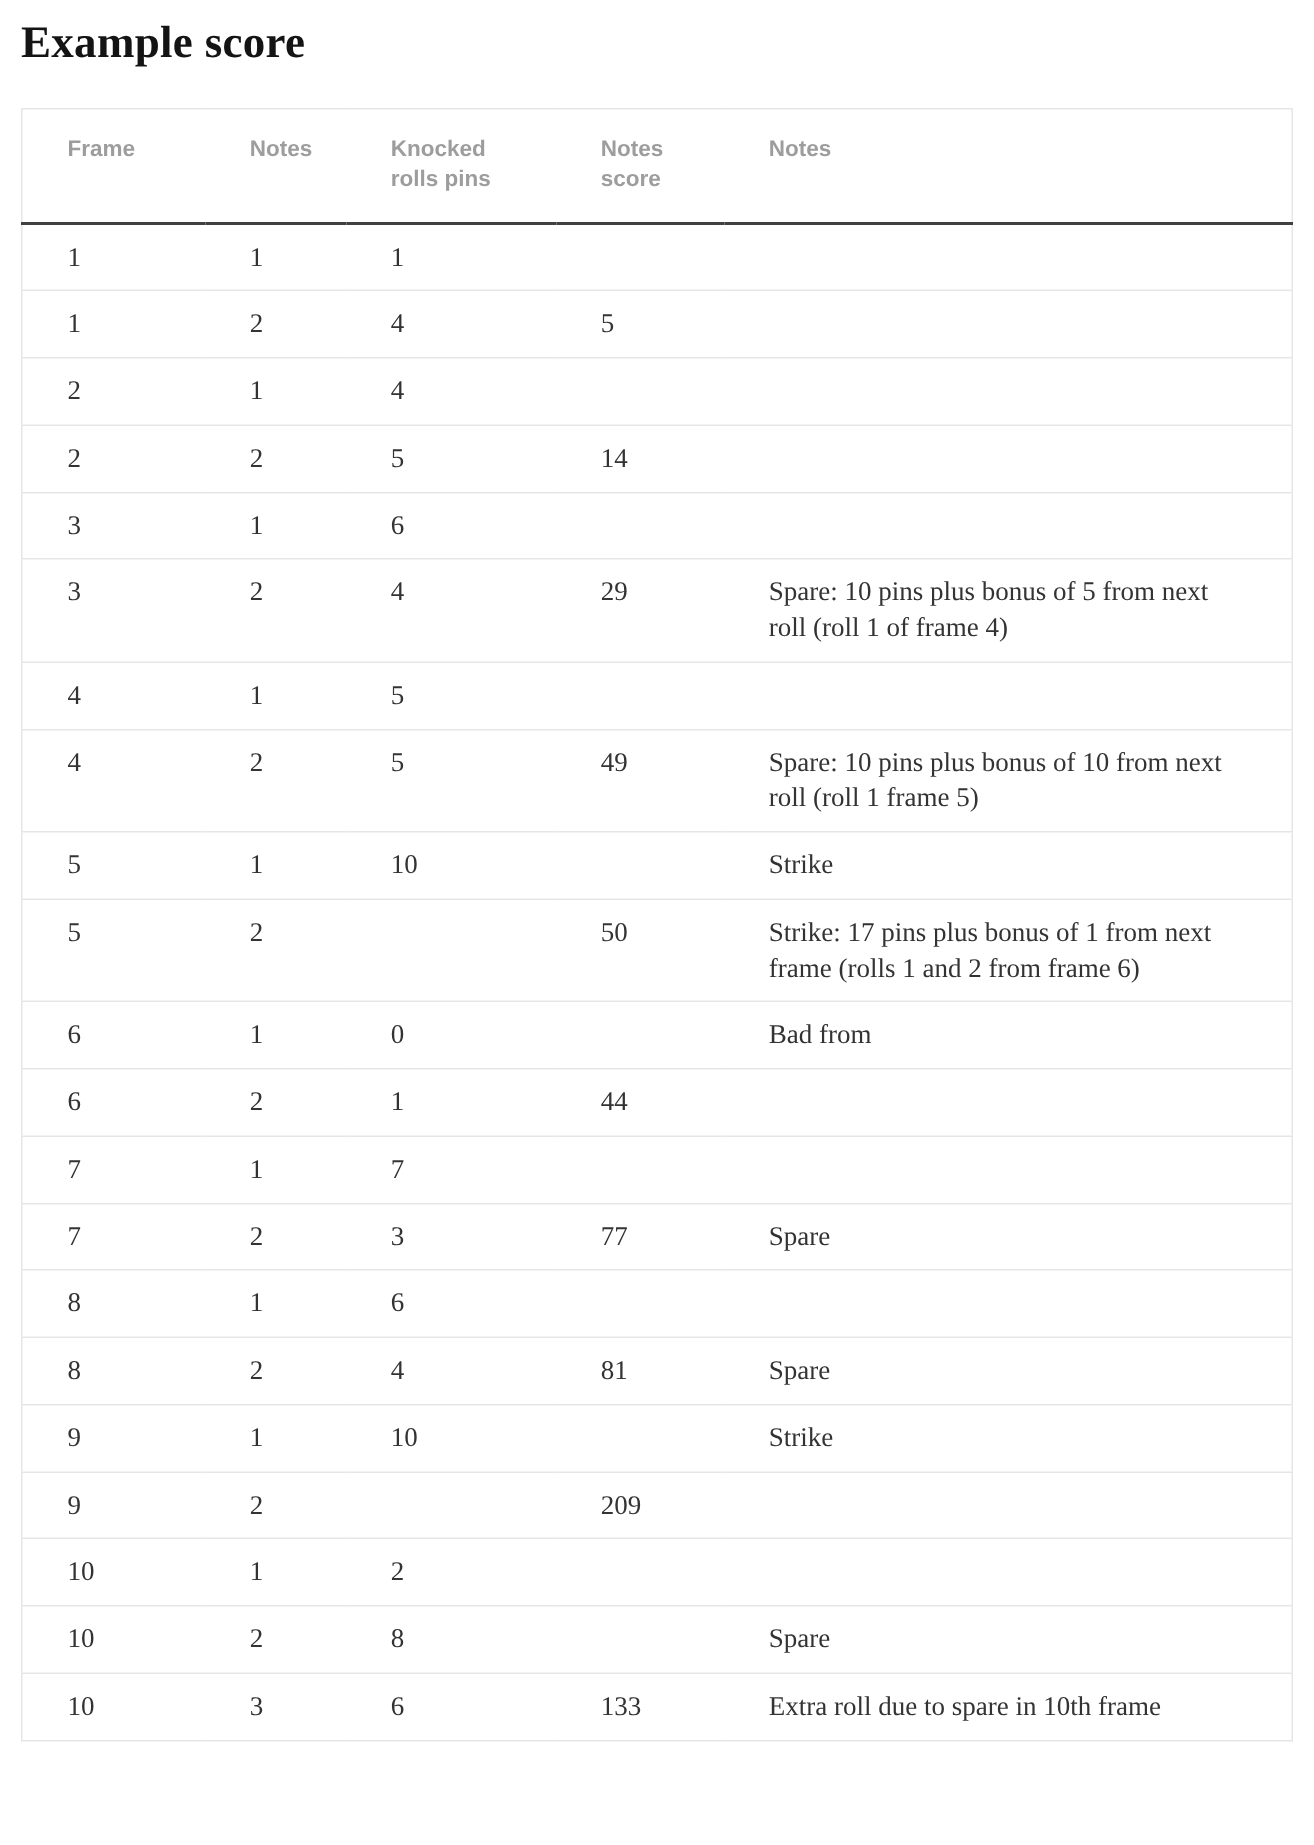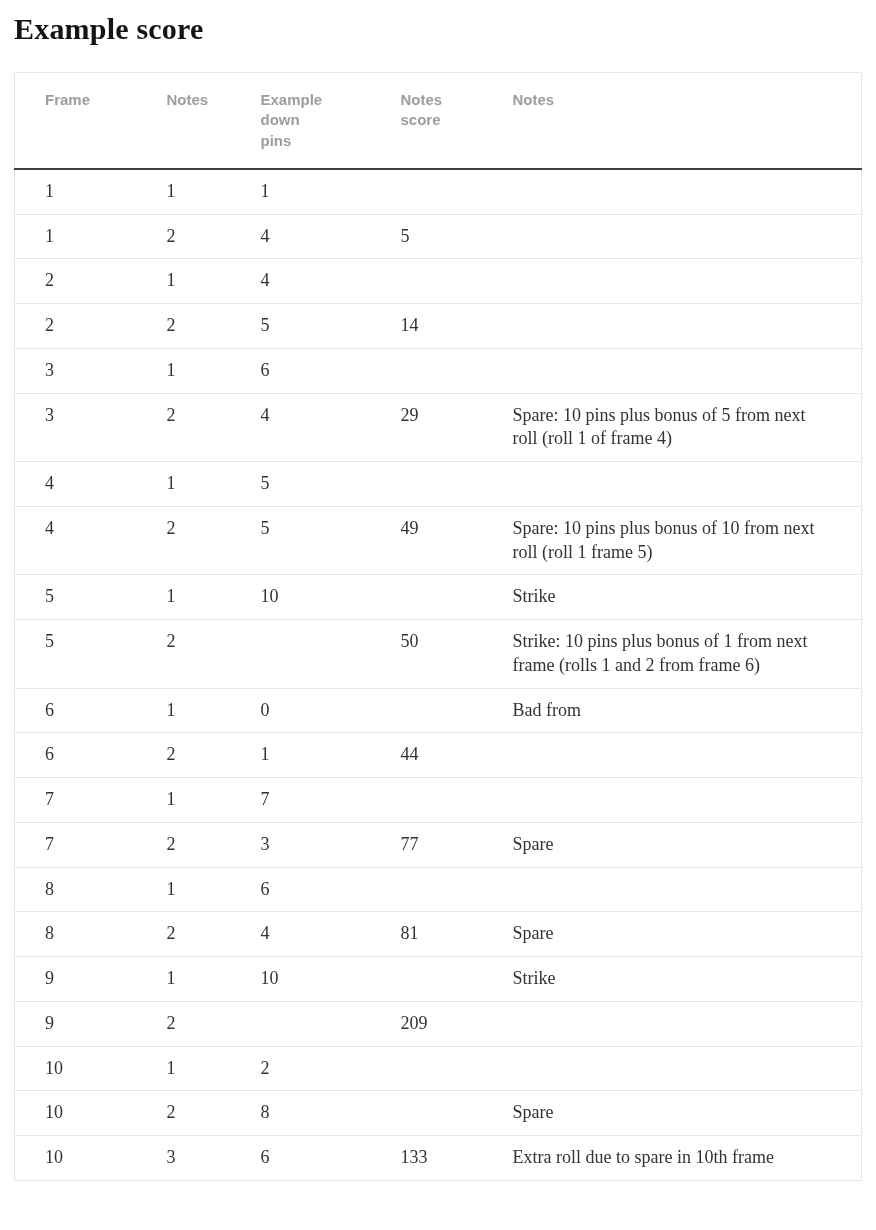--- a/index.html
+++ b/index.html
@@ -64,21 +64,21 @@
     <col class="col-frame">
     <col class="col-roll">
     <col class="col-pins">
     <col class="col-total">
     <col class="col-notes">
   </colgroup>
   <thead>
     <tr>
       <th>Frame</th>
       <th>Notes</th>
-      <th>Example down pins</th>
+      <th>Knocked rolls pins</th>
       <th>Notes score</th>
       <th>Notes</th>
     </tr>
   </thead>
   <tbody id="table-body">
       <tr>
     <td class="cell-frame">1</td>
     <td class="cell-roll">1</td>
     <td class="cell-pins">1</td>
     <td class="cell-total"></td>
@@ -138,21 +138,21 @@
     <td class="cell-roll">1</td>
     <td class="cell-pins">10</td>
     <td class="cell-total"></td>
     <td class="cell-notes">Strike</td>
   </tr>
       <tr>
     <td class="cell-frame">5</td>
     <td class="cell-roll">2</td>
     <td class="cell-pins"></td>
     <td class="cell-total">50</td>
-    <td class="cell-notes">Strike: 10 pins plus bonus of 1 from next frame (rolls 1 and 2 from frame 6)</td>
+    <td class="cell-notes">Strike: 17 pins plus bonus of 1 from next frame (rolls 1 and 2 from frame 6)</td>
   </tr>
       <tr>
     <td class="cell-frame">6</td>
     <td class="cell-roll">1</td>
     <td class="cell-pins">0</td>
     <td class="cell-total"></td>
     <td class="cell-notes">Bad from</td>
   </tr>
       <tr>
     <td class="cell-frame">6</td>

